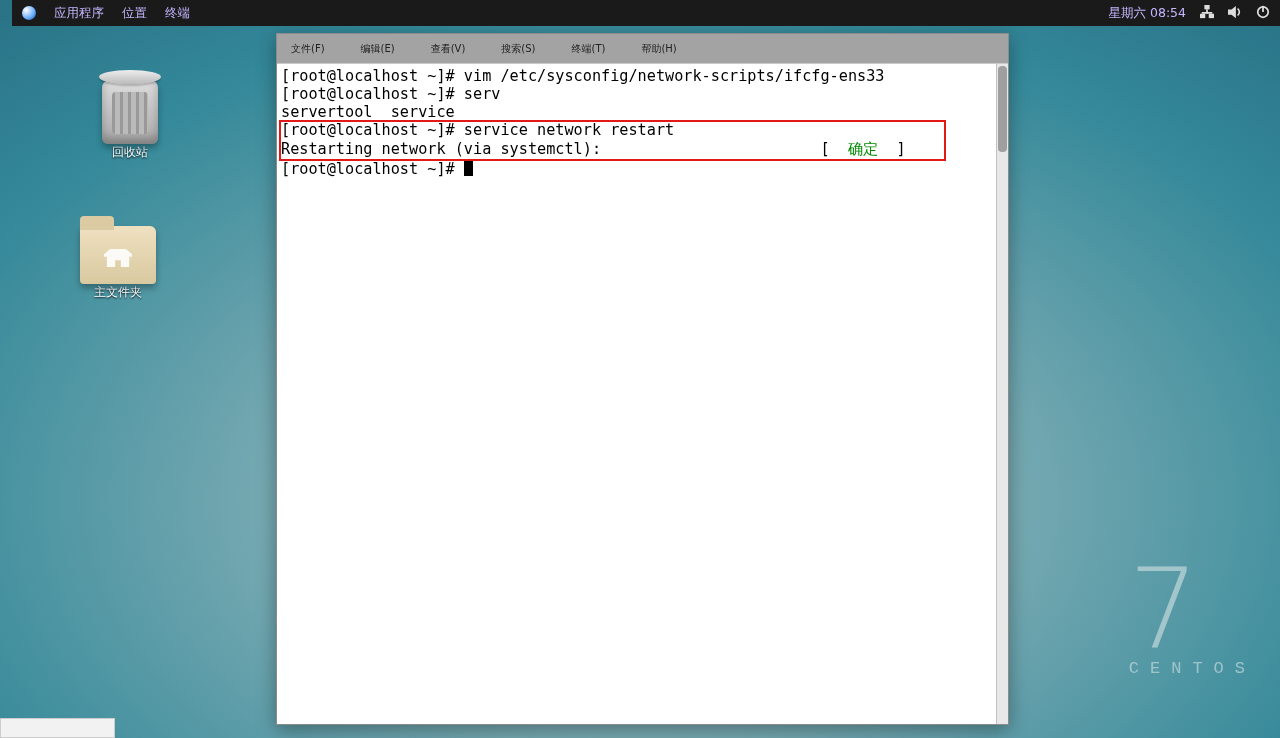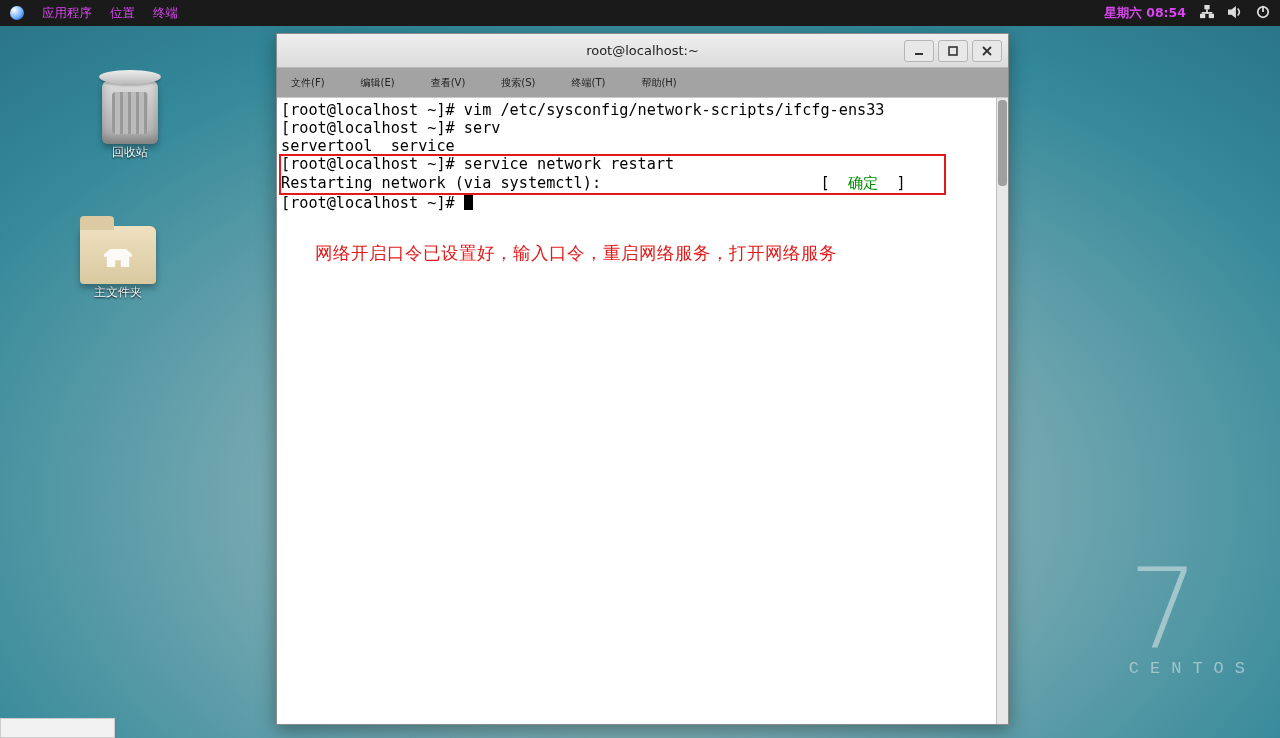--- a/index.html
+++ b/index.html
@@ -3,26 +3,26 @@
 <meta charset="utf-8">
 <style>
 * { margin: 0; padding: 0; box-sizing: border-box; }
 body {
   width: 1280px; height: 738px;
   font-family: "DejaVu Sans", "WenQuanYi Micro Hei", sans-serif;
   background: radial-gradient(ellipse 1400px 900px at 640px 500px, #b4c8c8 0%, #338899 55%, #1b4d66 100%);
   overflow: hidden; position: relative;
 }
 .topbar {
-  height: 26px; background: #1a1a1a; color: #d946ef;
+  height: 26px; background: #1a1a1a; color: #c4b5fd;
   display: flex; align-items: center; font-size: 12.5px;
-  padding: 0 10px; position: relative; z-index: 5;
+  padding: 0 10px; position: relative; z-index: 5; margin-left: 12px;
 }
 .topbar .left { display: flex; gap: 18px; align-items: center; }
-.topbar .right { margin-left: auto; display: flex; gap: 14px; align-items: center; font-weight: bold; }
+.topbar .right { margin-left: auto; display: flex; gap: 14px; align-items: center; }
 .topbar .item { cursor: pointer; }
 .topbar svg { fill: #ddd; }
 .logo-dot { width: 14px; height: 14px; background: radial-gradient(circle at 30% 30%, #fff, #6af 60%, #036); border-radius: 50%; }
 
 .desktop { position: absolute; inset: 26px 0 0 0; }
 .desktop-icon {
   position: absolute; color: #fff; font-size: 12px; text-align: center;
   text-shadow: 0 1px 2px #000; width: 100px;
 }
 .desktop-icon .label { }
@@ -180,54 +180,32 @@
   <div class="centos-logo">
     <div class="centos-7">7</div>
     <div class="centos-txt">CENTOS</div>
   </div>
 
 
   <div class="taskbar"></div>
 </div>
 
 <div class="window">
-  <div class="titlebar">
-    <span>root@localhost:~</span>
-    <div class="title-btns">
-      <div class="title-btn">
-          <svg width="10" height="10">
-            <rect x="1" y="7" width="8" height="2" fill="#333"></rect>
-          </svg>
-        </div>
-      <div class="title-btn">
-          <svg width="10" height="10">
-            <rect x="1" y="1" width="8" height="8" fill="none" stroke="#333" stroke-width="1.6"></rect>
-          </svg>
-        </div>
-      <div class="title-btn">
-          <svg width="10" height="10">
-            <line x1="1" y1="1" x2="9" y2="9" stroke="#333" stroke-width="1.8"></line>
-            <line x1="9" y1="1" x2="1" y2="9" stroke="#333" stroke-width="1.8"></line>
-          </svg>
-        </div>
-    </div>
-  </div>
   <div class="menubar">
     <span class="m">文件(F)</span>
     <span class="m">编辑(E)</span>
     <span class="m">查看(V)</span>
     <span class="m">搜索(S)</span>
     <span class="m">终端(T)</span>
     <span class="m">帮助(H)</span>
   </div>
   <div class="term-area"><span>[root@localhost ~]# vim /etc/sysconfig/network-scripts/ifcfg-ens33</span>
 <span>[root@localhost ~]# serv</span>
 <span>servertool  service</span>
 <span>[root@localhost ~]# service network restart</span>
 <span>Restarting network (via systemctl):                        [  </span><span class="ok-text">确定</span><span>  ]</span>
 <span>[root@localhost ~]# </span><span class="cursor-block"></span>
     <div class="highlight-box"></div>
-    <div class="annotation">网络开启口令已设置好，输入口令，重启网络服务，打开网络服务</div>
     <div class="scrollbar">
       <div class="sb-thumb"></div>
     </div>
   </div>
 </div>
 
 </body></html>

